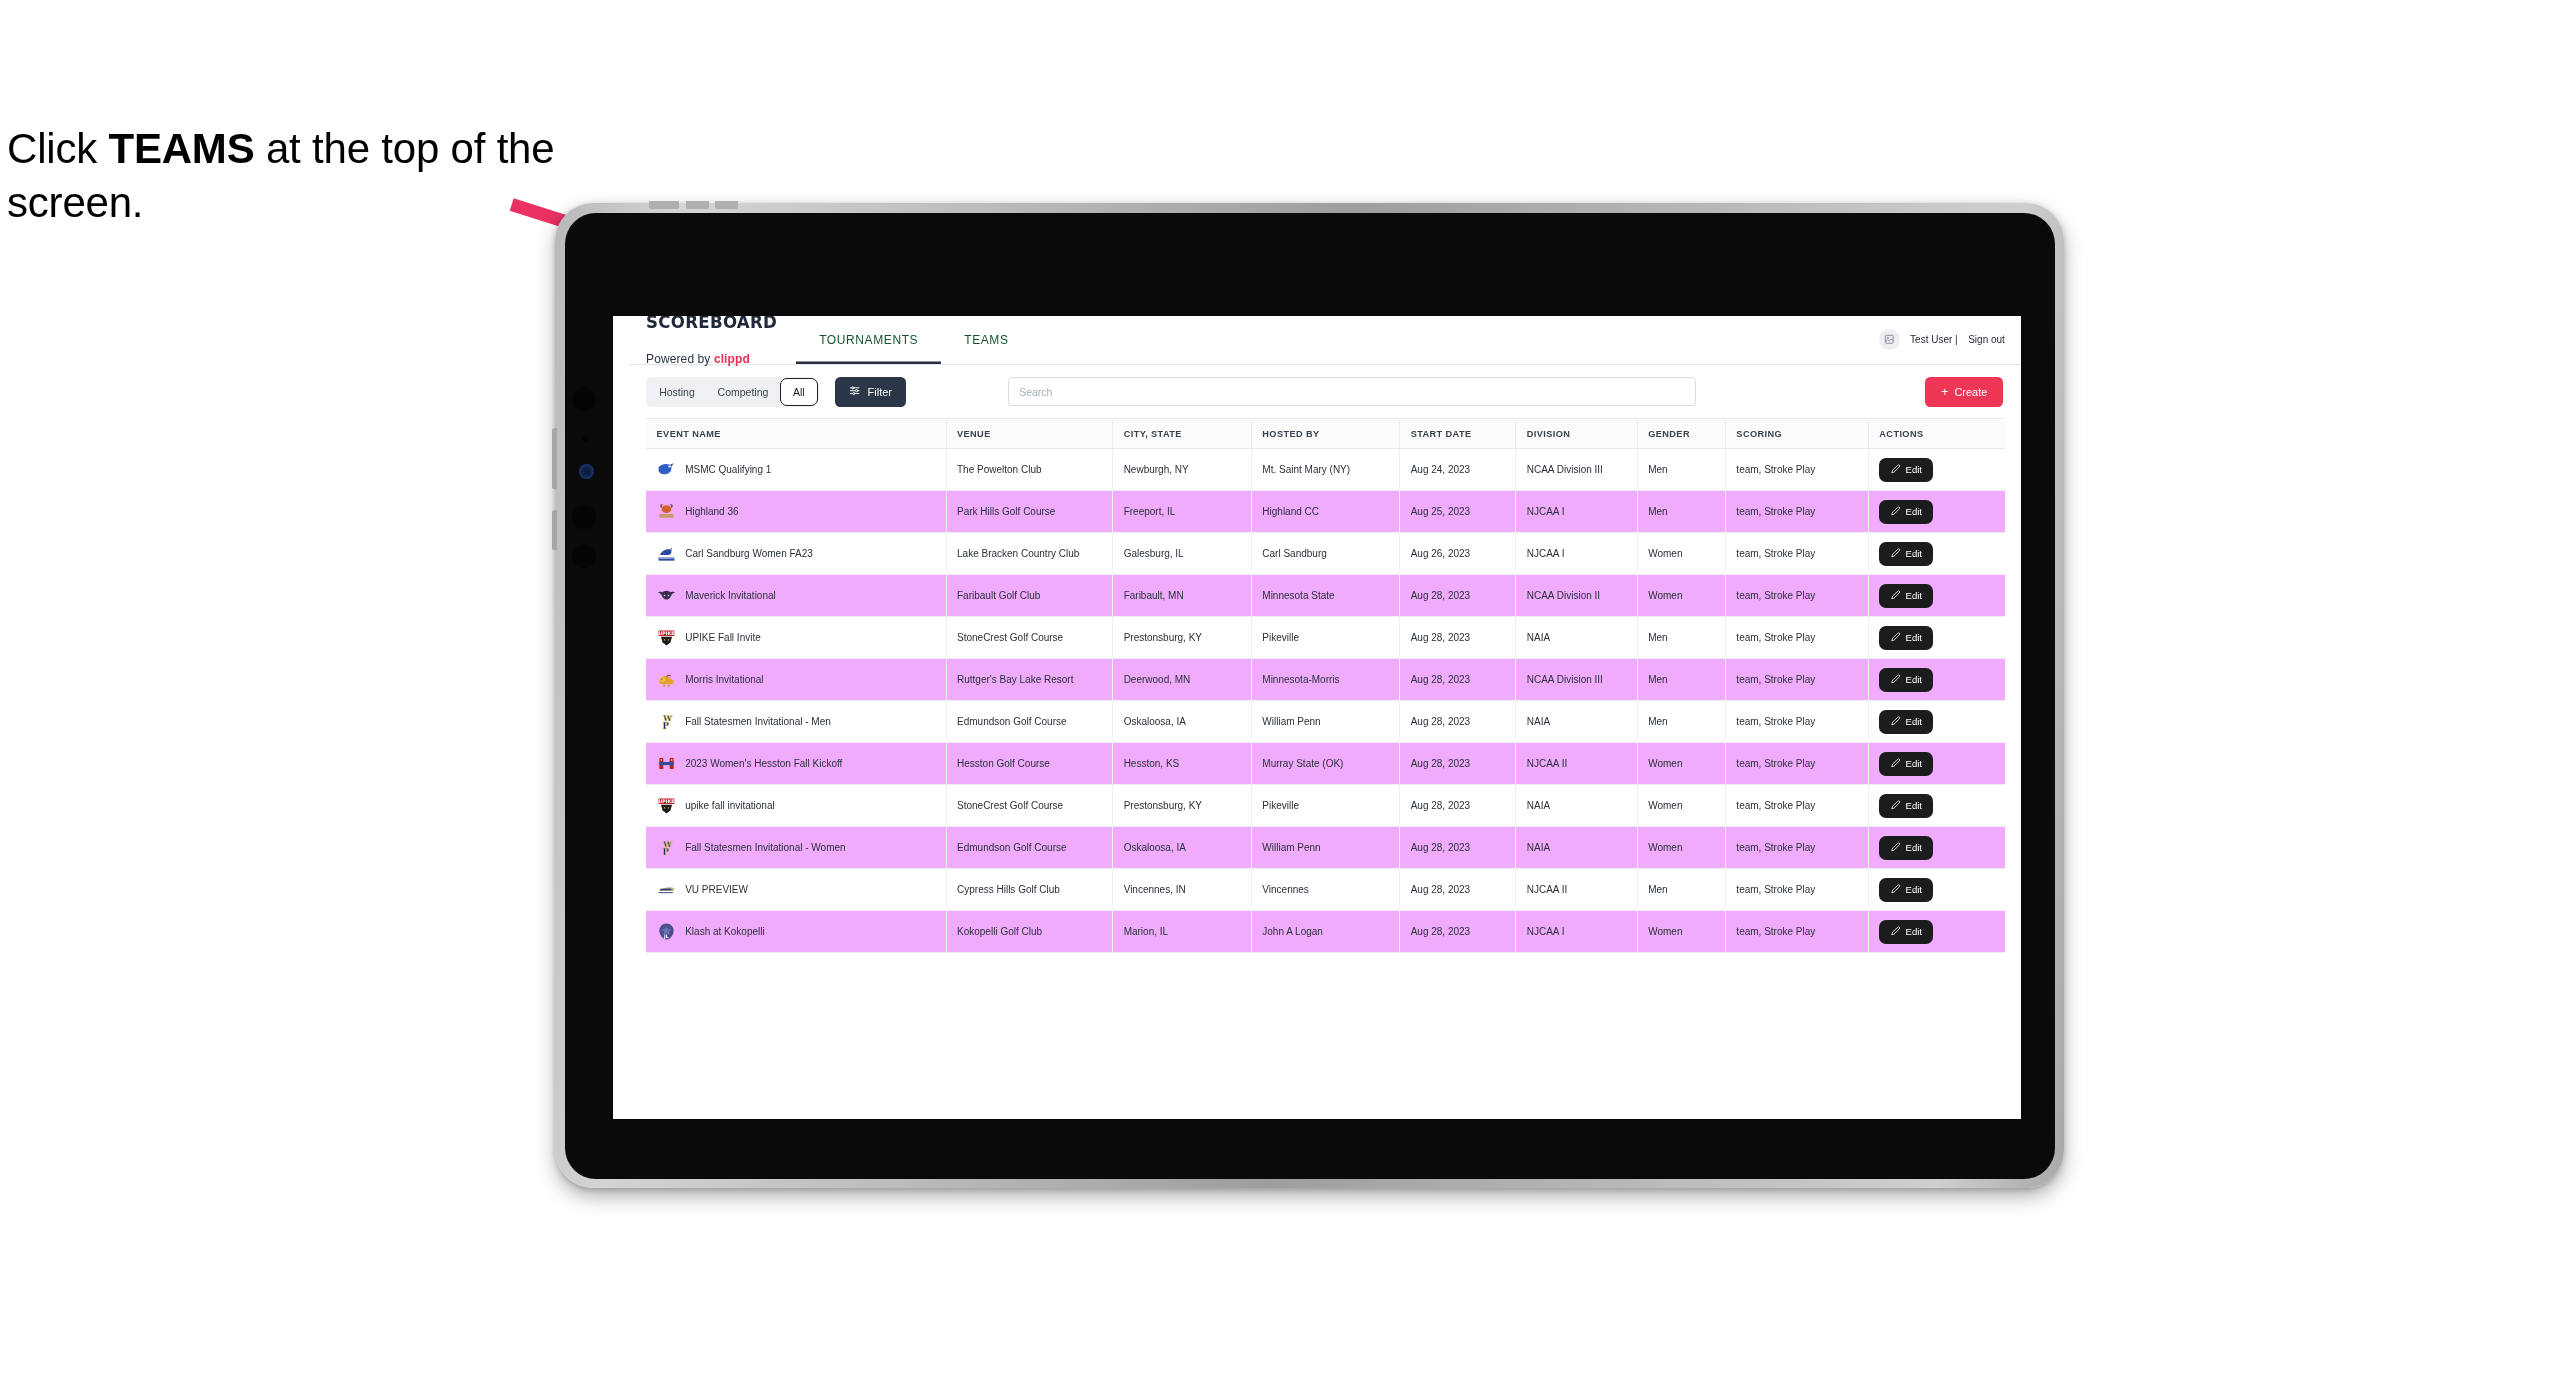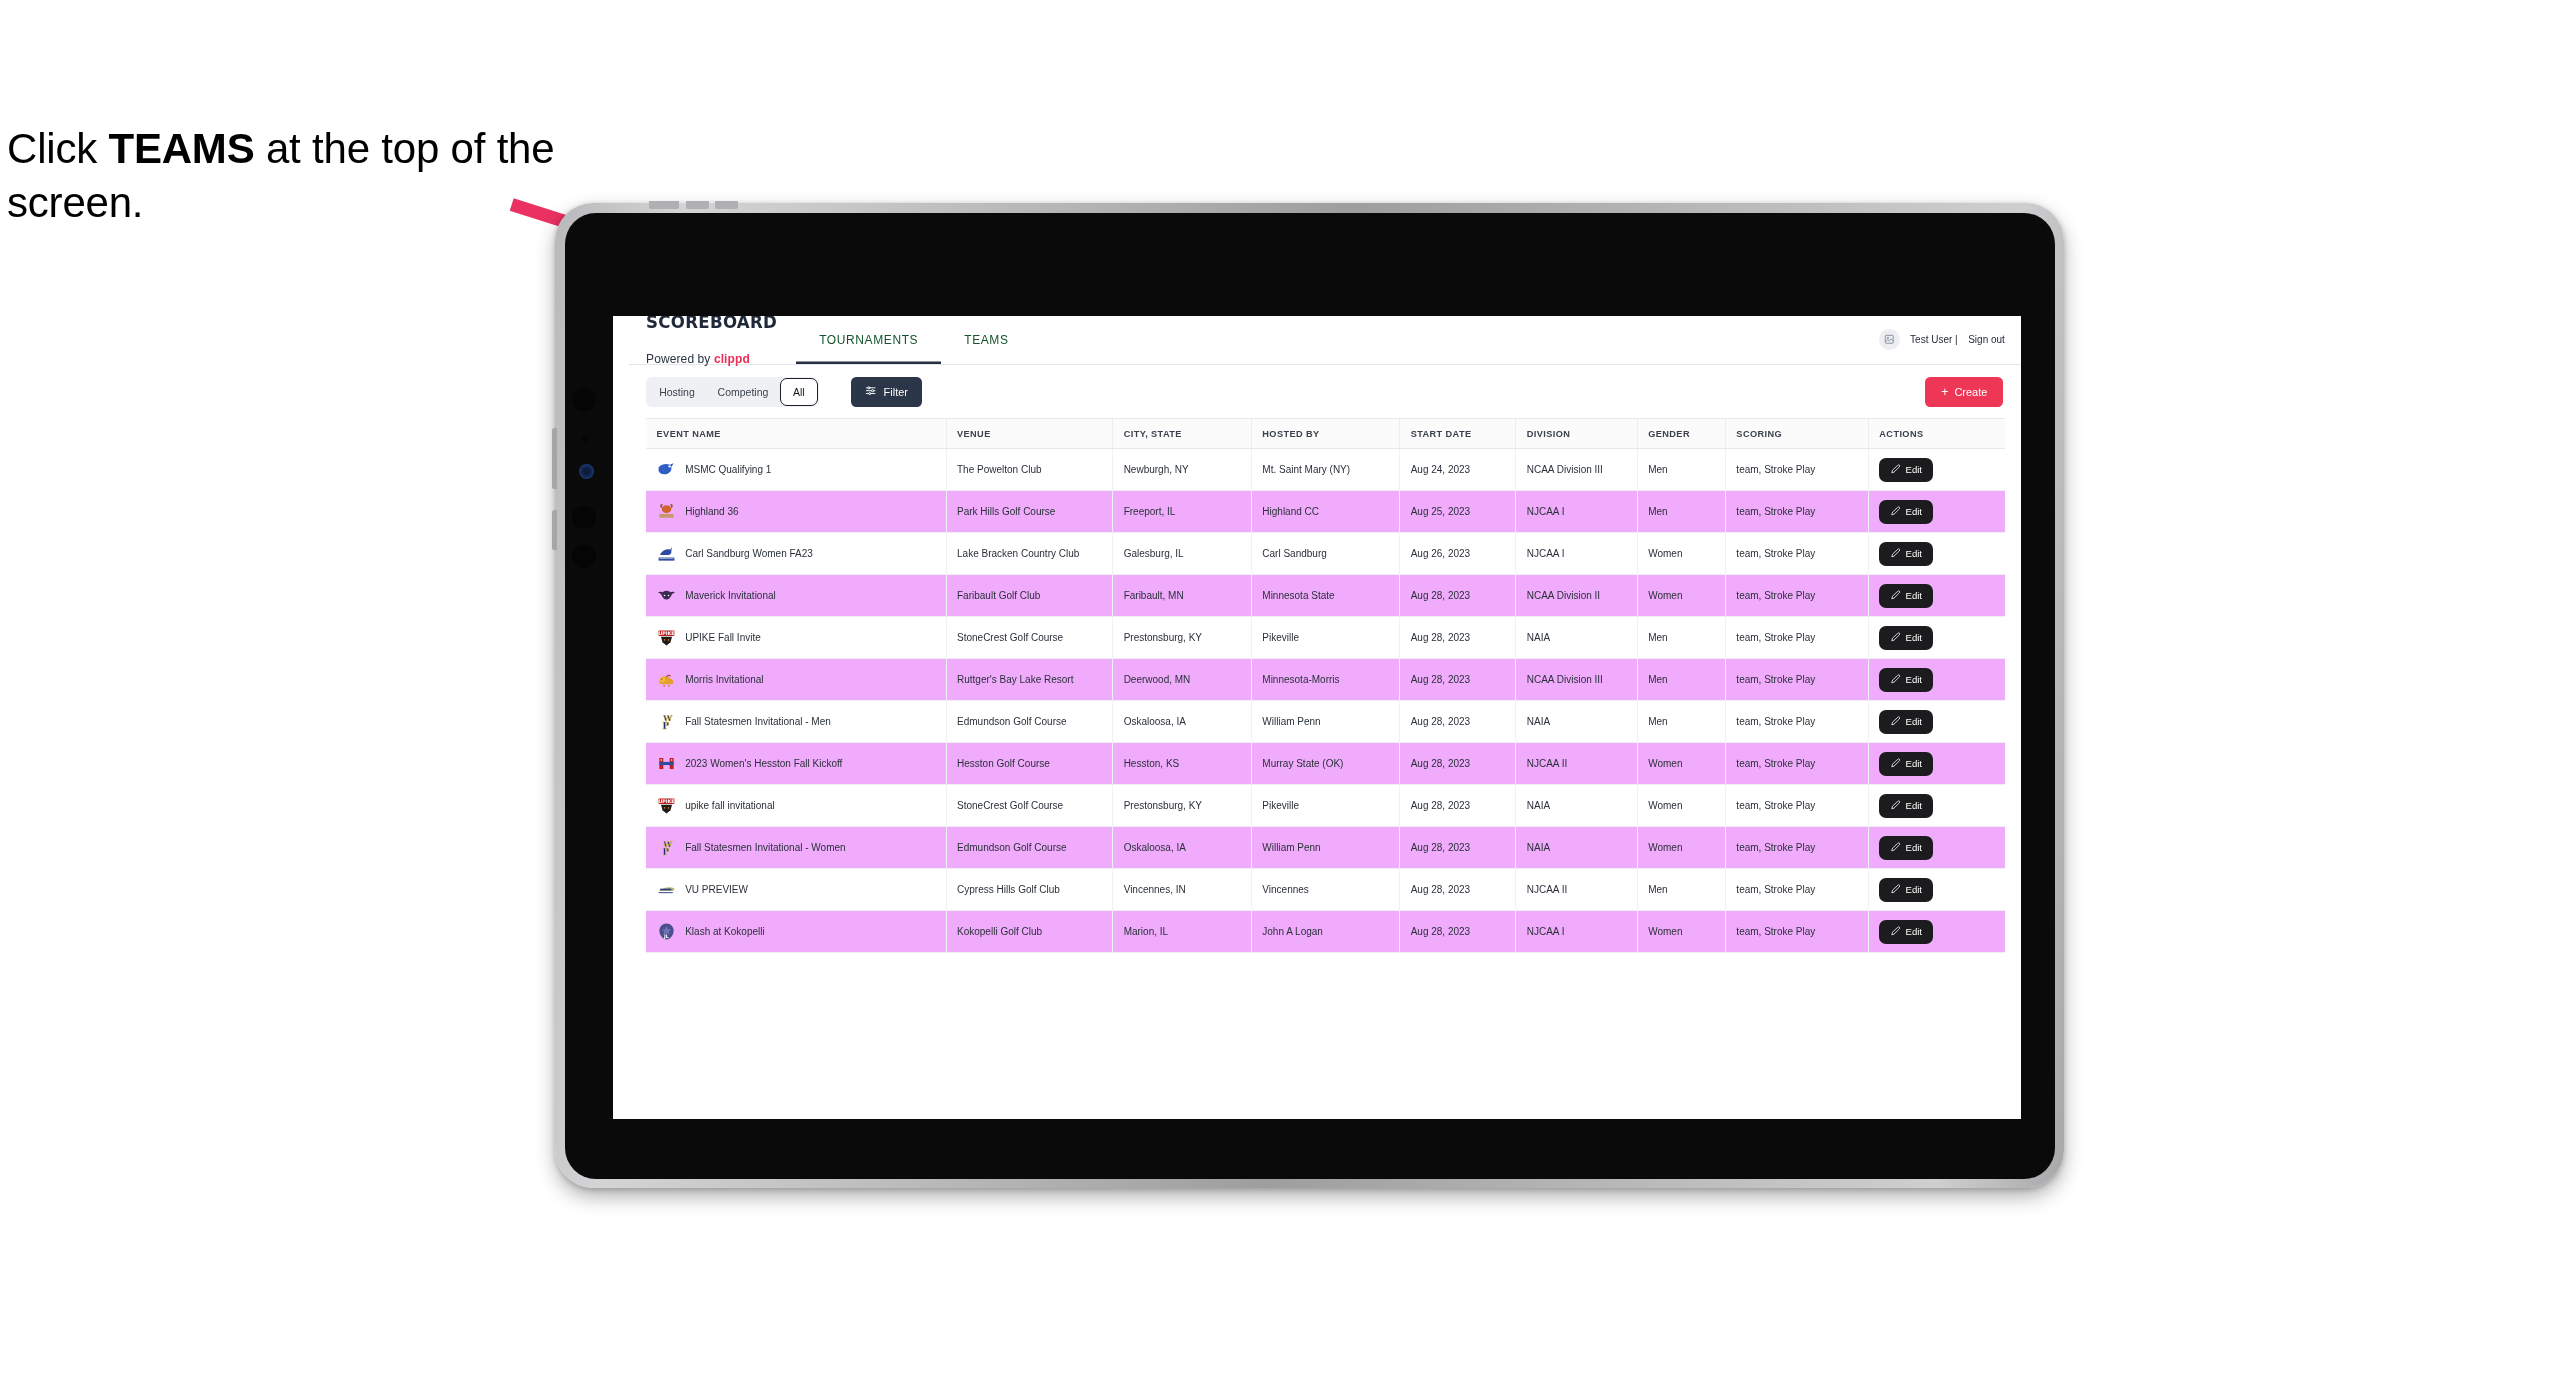--- a/index.html
+++ b/index.html
@@ -117,21 +117,21 @@
     display:flex; align-items:center; cursor:pointer;
   }
   .seg.active {
     background:#fff; border:1.4px solid #1b1f27; border-radius:7px;
     height:28px; font-weight:500; color:#11151c; padding:0 12.2px;
   }
   .filter-btn {
     display:flex; align-items:center; gap:7px;
     background:#2b3648; color:#fff; border-radius:5.2px;
     height:30px; padding: 0 14px; font-size:11px; cursor:pointer;
-    margin-left: 23px;
+    margin-left: 7px;
   }
   .search-wrap { margin-left: 93px; }
   .search-input {
     width: 688px; height: 29px;
     border:0.9px solid #d8dce1; border-radius:3.5px;
     padding: 0 10.5px; font-size:10.5px; color:#2a3039;
     font-family:"Liberation Sans", sans-serif; background:#fff;
     outline:none;
   }
   .search-input::placeholder { color:#a7aeb7; }
@@ -259,20 +259,23 @@
                 <line x1="3" y1="12" x2="21" y2="12"></line>
                 <line x1="3" y1="18" x2="21" y2="18"></line>
                 <circle cx="8" cy="6" r="2.2" fill="#2b3648"></circle>
                 <circle cx="16" cy="12" r="2.2" fill="#2b3648"></circle>
                 <circle cx="10" cy="18" r="2.2" fill="#2b3648"></circle>
               </svg>
             </span>
             <span>Filter</span>
           </div>
 
+          <div class="search-wrap">
+            <input class="search-input" type="text" placeholder="Search" style="">
+          </div>
 
           <button class="create-btn">
             <span class="plus">+</span>
             <span>Create</span>
           </button>
         </div>
 
         <div class="tablewrap">
           <table class="grid">
             <colgroup>

